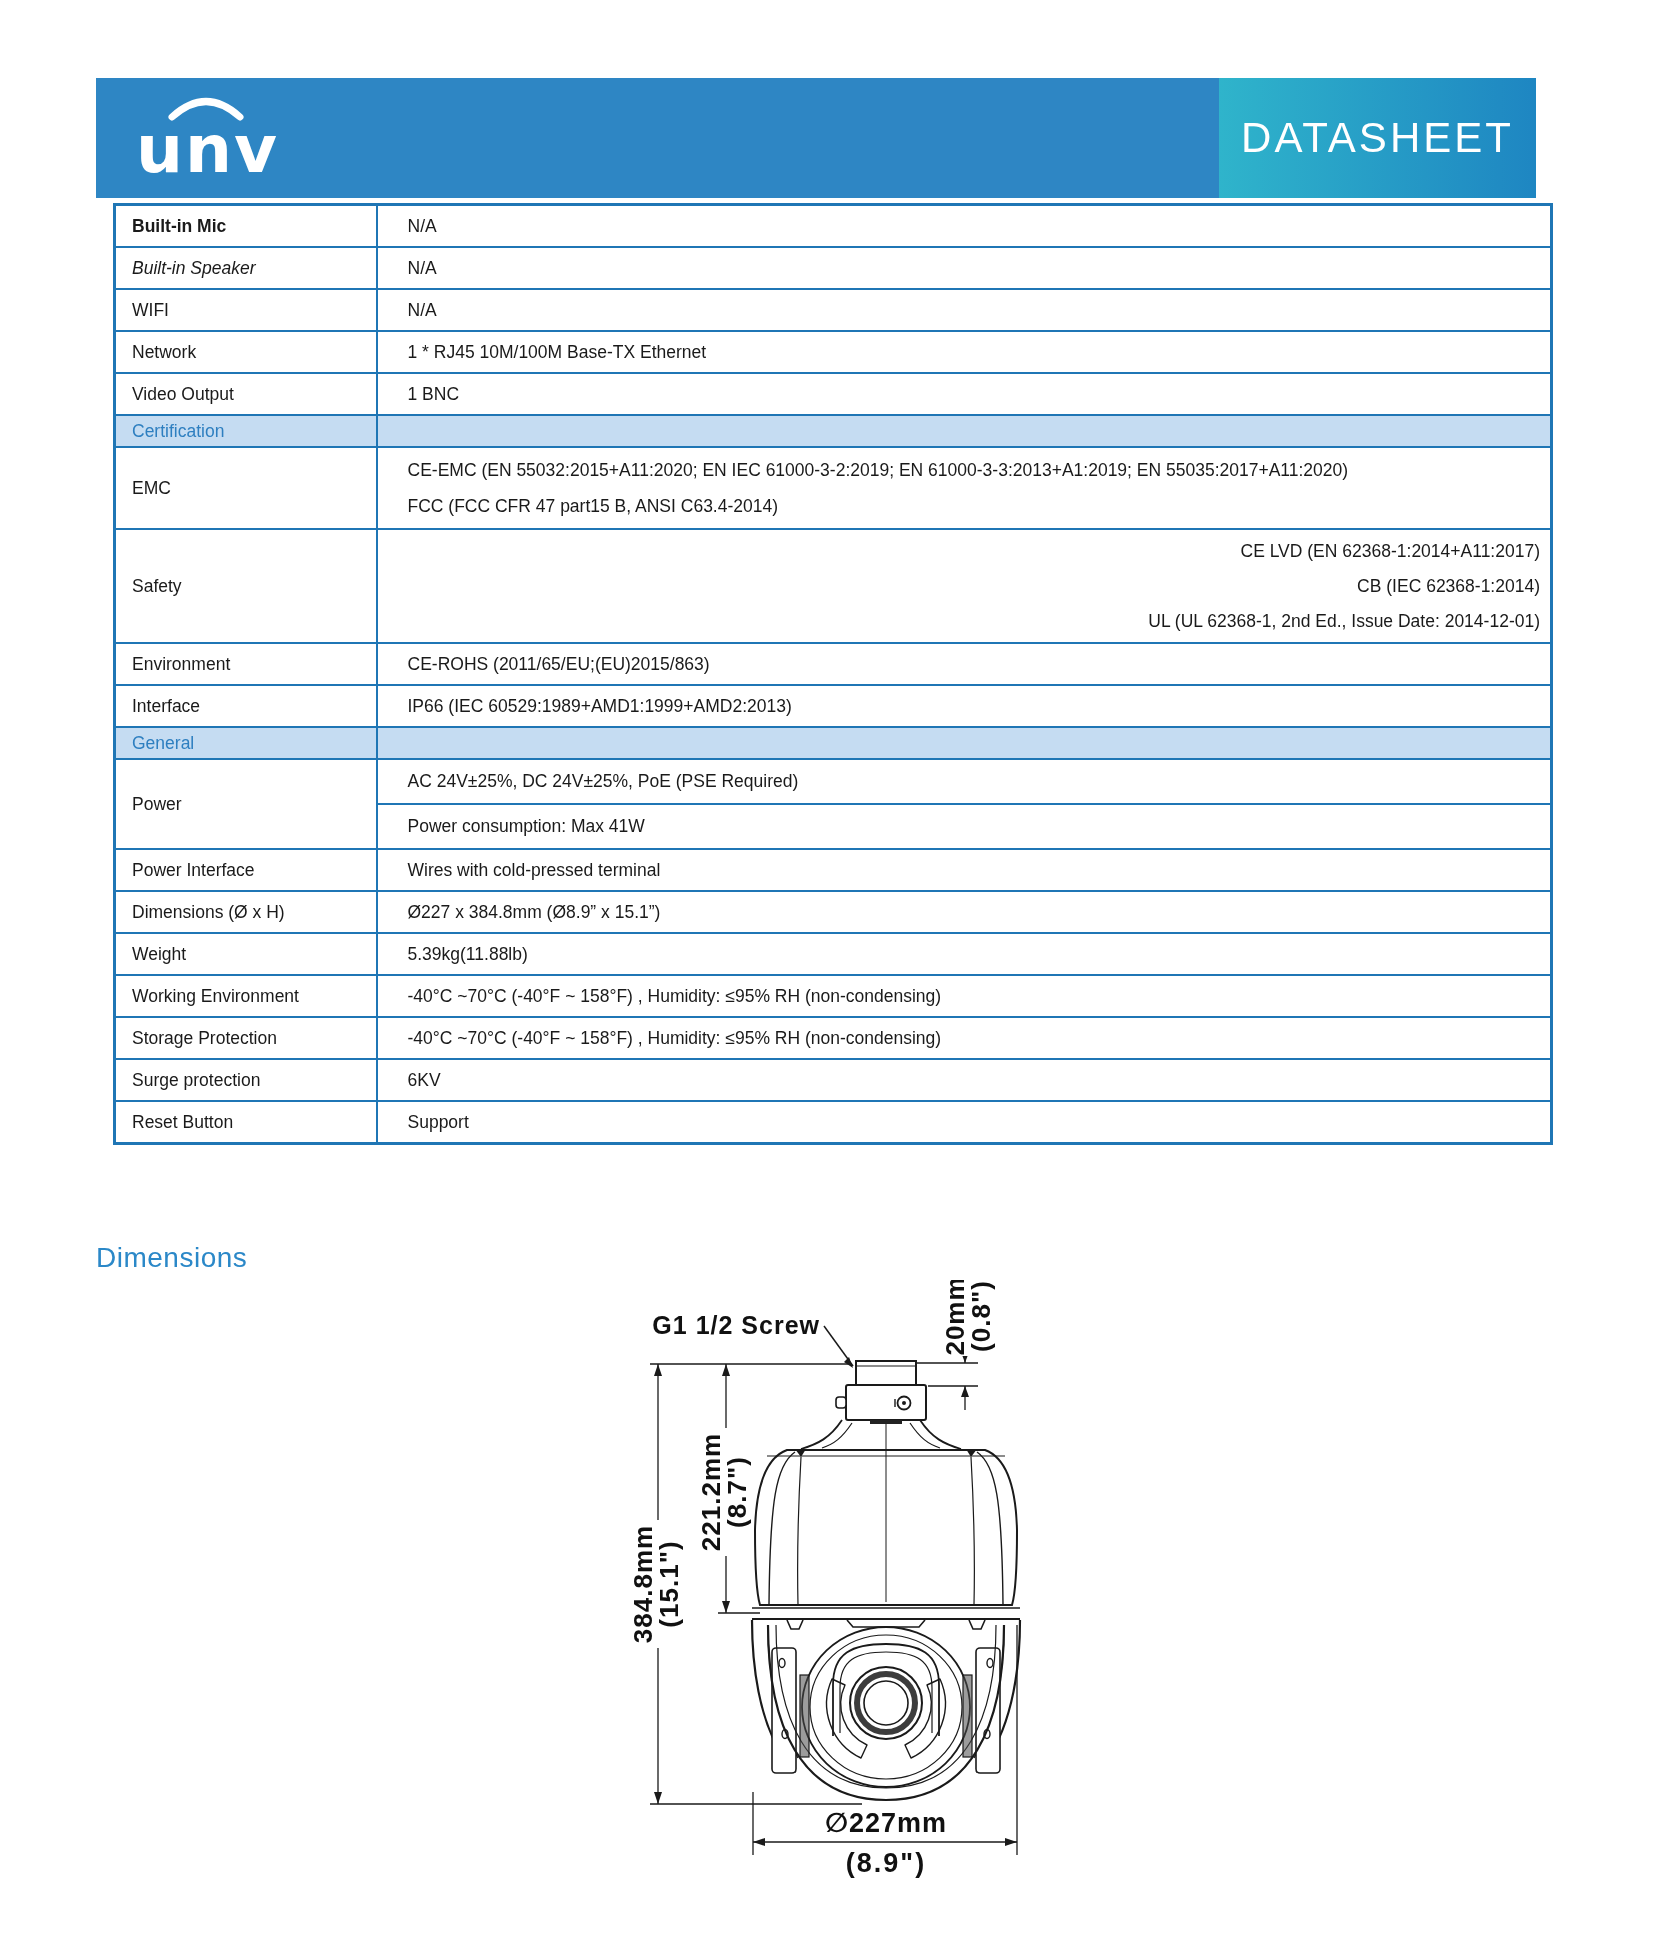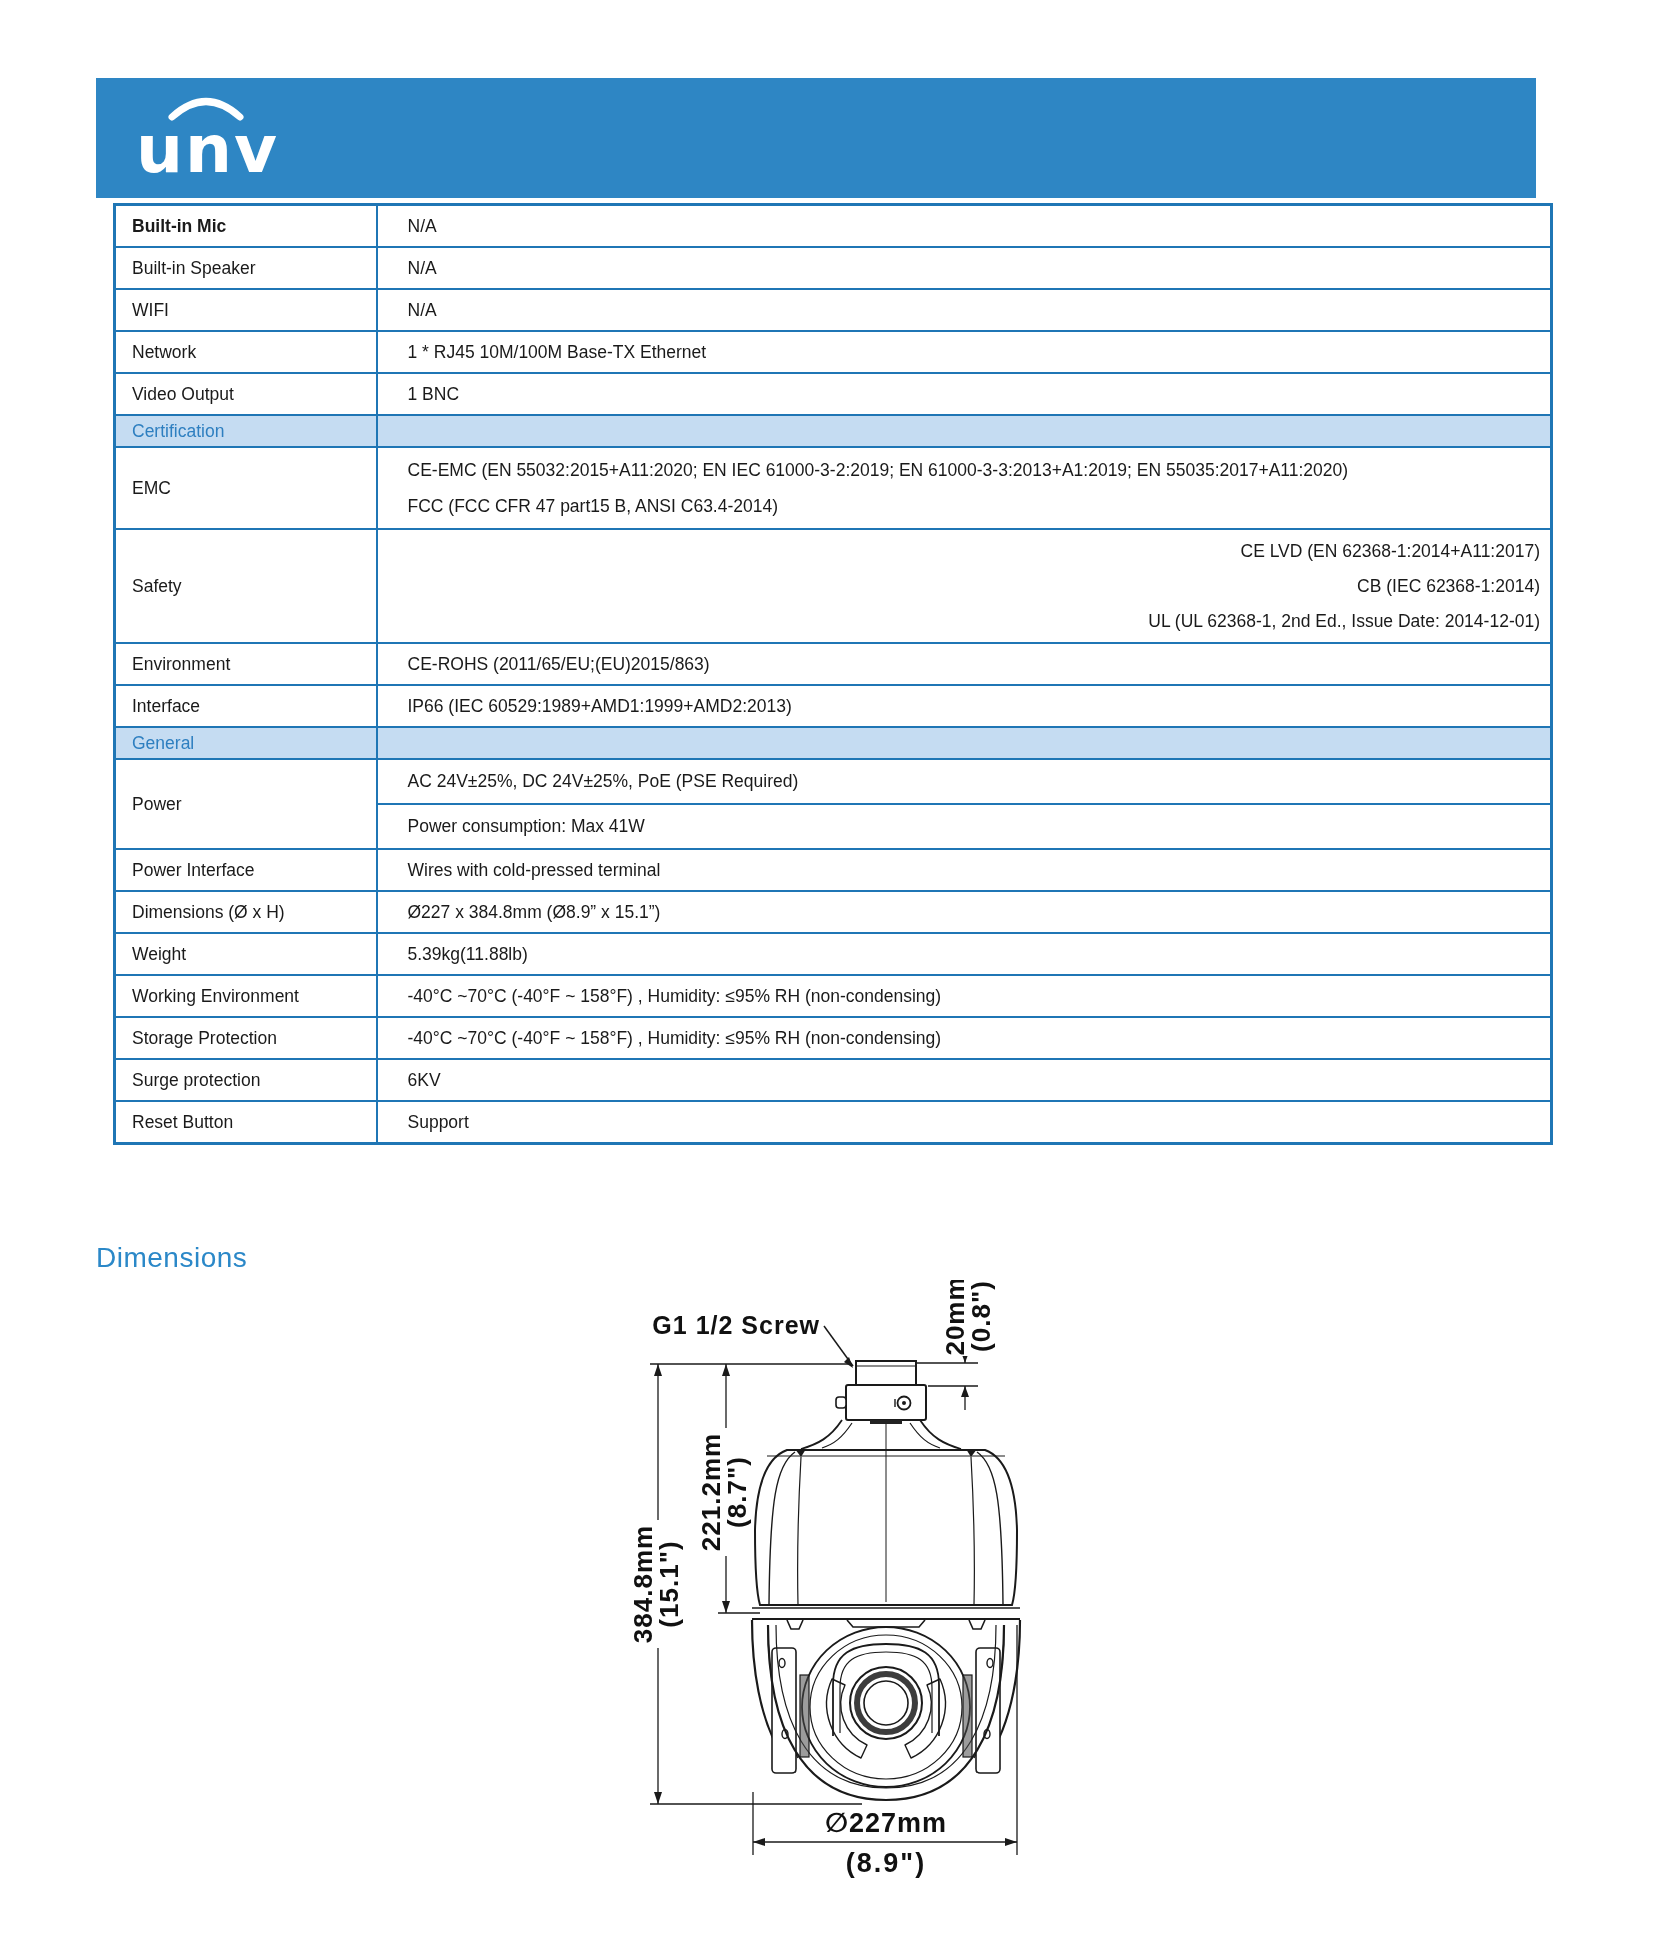--- a/index.html
+++ b/index.html
@@ -34,34 +34,37 @@
 </head>
 <body>
 
 <div class="page">
 
   <div class="hdr">
     <svg class="logo" viewBox="0 0 170 92">
       <path d="M46 25 Q 80 -6 114 25" fill="none" stroke="#ffffff" stroke-width="7" stroke-linecap="round"></path>
       <text x="10" y="80" font-family="DejaVu Sans, sans-serif" font-size="66" font-weight="bold" fill="#ffffff" letter-spacing="2">unv</text>
     </svg>
+    <div class="banner">
+      <span>DATASHEET</span>
+    </div>
   </div>
 
   <table class="spec">
     <colgroup>
         <col style="width:262px">
         <col>
       </colgroup>
     <tbody>
         <tr>
           <td style="height: 40px; font-weight: bold;">Built-in Mic</td>
           <td class="val">N/A</td>
         </tr>
         <tr>
-          <td style="height: 40px;">Built-in Speaker</td>
+          <td style="height: 40px; font-style: italic;">Built-in Speaker</td>
           <td class="val">N/A</td>
         </tr>
         <tr>
           <td style="height: 40px;">WIFI</td>
           <td class="val">N/A</td>
         </tr>
         <tr>
           <td style="height: 40px;">Network</td>
           <td class="val">1 * RJ45 10M/100M Base-TX Ethernet</td>
         </tr>

